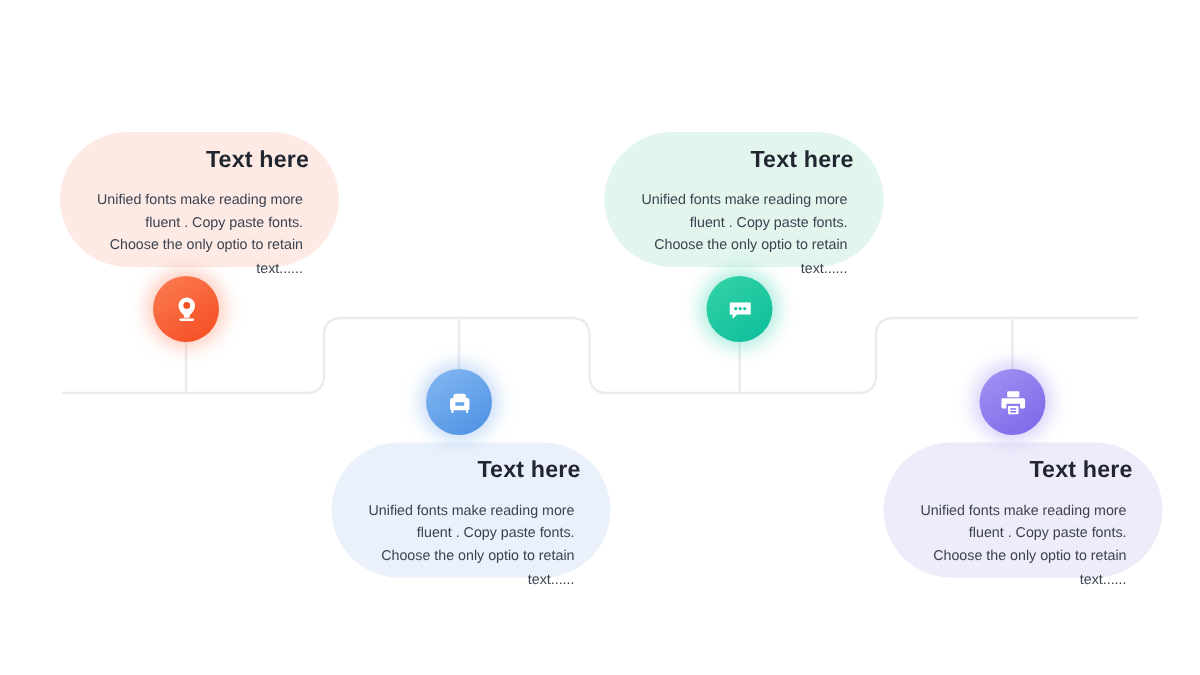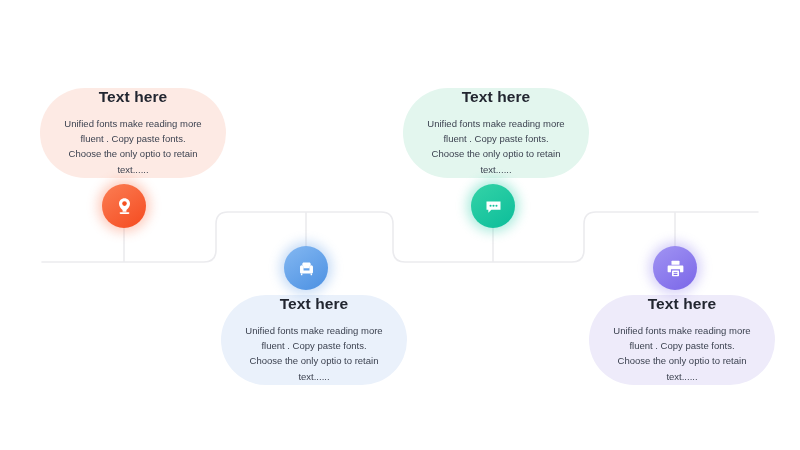--- a/index.html
+++ b/index.html
@@ -24,22 +24,22 @@
     left: 0;
     top: 0;
     width: 800px;
     height: 450px;
     pointer-events: none;
   }
   .card {
     position: absolute;
     box-sizing: border-box;
     border-radius: 46px;
-    padding: 0 20px 16px 20px;
-    text-align: center;
+    padding: 10px 20px 16px 20px;
+    text-align: right;
   }
   .card-title {
     font-size: 15.5px;
     font-weight: bold;
     color: #222630;
     letter-spacing: 0.1px;
     margin: 0 0 9px 0;
     line-height: 1.2;
   }
   .card-body {

